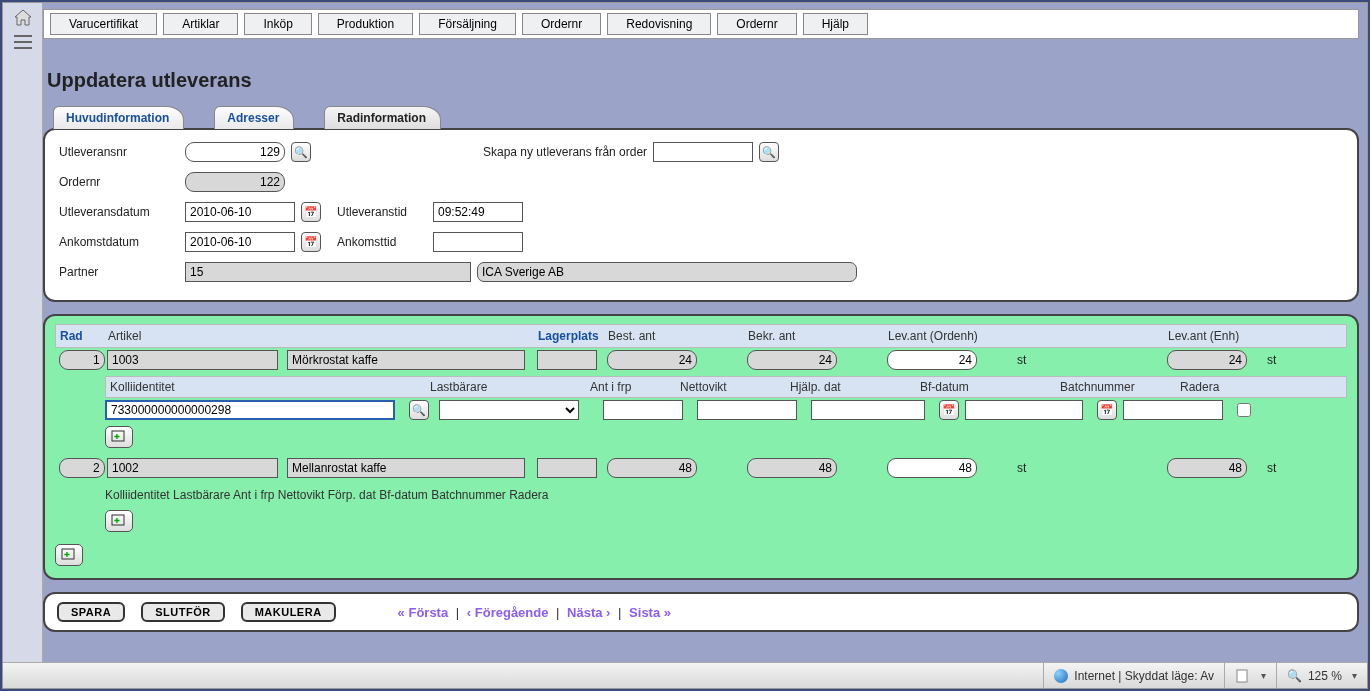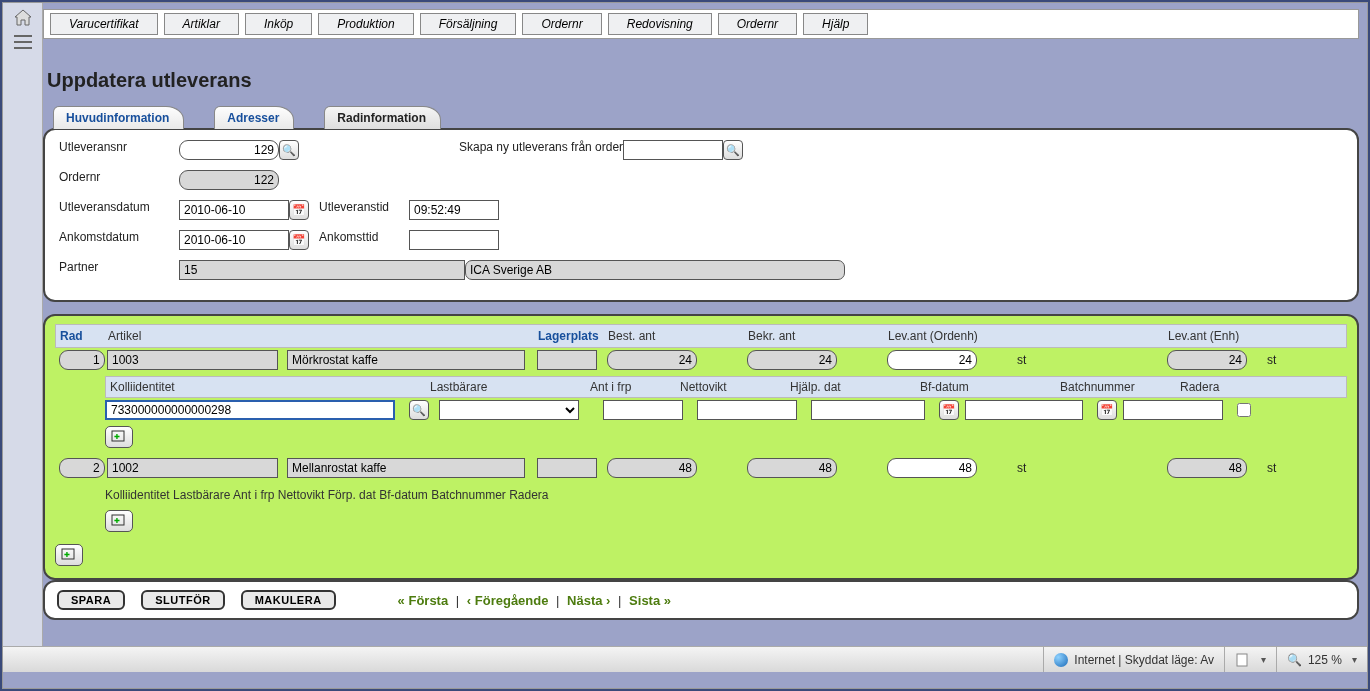--- a/index.html
+++ b/index.html
@@ -9,69 +9,69 @@
 .inner-frame { border: 1px solid #999; width: 1366px; height: 687px; position: relative; background: #9ca3c8; }
 
 .left-rail { position: absolute; left: 0; top: 0; width: 40px; height: 660px; background: #d6dae8; border-right: 1px solid #aaa; }
 .left-rail .home { width: 20px; height: 18px; margin: 6px auto 8px; }
 .left-rail .lines { width: 18px; height: 14px; margin: 0 auto; border-top: 2px solid #666; border-bottom: 2px solid #666; position: relative; }
 .left-rail .lines::before { content:""; position:absolute; left:0; right:0; top:4px; border-top:2px solid #666; }
 
 .content { position: absolute; left: 40px; right: 8px; top: 6px; bottom: 30px; }
 
 .menu-bar { background: #fff; border: 1px solid #999; height: 30px; display: flex; align-items: center; padding: 0 6px; gap: 6px; margin-bottom: 30px; }
-.menu-btn { background: #eff0f2; border: 1px solid #888; height: 22px; padding: 0 18px; font-size: 12px; line-height: 20px; cursor: pointer; white-space: nowrap; font-style: italic; }
+.menu-btn { background: #eff0f2; border: 1px solid #888; height: 22px; padding: 0 18px; font-size: 12px; line-height: 20px; cursor: pointer; white-space: nowrap; }
 
 h1.page-title { font-size: 20px; font-weight: bold; color: #222; padding: 0 4px 14px 4px; }
 
 .tab-row { display: flex; padding-left: 10px; margin-bottom: -1px; gap: 28px; }
 .tab { position: relative; padding: 4px 14px 4px 12px; background: linear-gradient(#fdfdfd,#e9e9e9); border: 1px solid #888; border-bottom: none; border-top-left-radius: 6px; border-top-right-radius: 18px 14px; font-size: 12px; cursor: pointer; margin-right: 2px; }
 .tab.link { color: #174f9c; font-weight: bold; }
 .tab.active { font-weight: bold; color: #222; background: linear-gradient(#f5f5f5,#dedede); }
 
 .panel { background: #fff; border: 2px solid #444; border-radius: 12px; padding: 10px 14px; margin-bottom: 12px; }
 
-.form-row { display: flex; margin-bottom: 6px; min-height: 24px; }
+.form-row { display: flex; align-items: center; margin-bottom: 6px; gap: 6px; min-height: 24px; }
 .lbl { color: #222; font-size: 12px; }
 .lbl-w { width: 120px; display: inline-block; }
 .fld { border: 1px solid #555; height: 20px; padding: 1px 4px; font-size: 12px; background: #fff; }
 .fld.ro { background: #d8d8d8; }
 .fld.r { text-align: right; border-radius: 9px; }
 .iconbtn { width: 20px; height: 20px; border: 1px solid #555; background: linear-gradient(#fff,#ddd); border-radius: 4px; display: inline-flex; align-items:center; justify-content:center; cursor: pointer; font-size: 11px; }
 
 
-.grid { background: #bef264; border: 2px solid #444; border-radius: 12px; padding: 8px 10px; margin-bottom: 0; }
+.grid { background: #86efac; border: 2px solid #444; border-radius: 12px; padding: 8px 10px; margin-bottom: 12px; }
 .grid-header, .grid-row, .sub-header { display: grid; align-items: center; }
 .grid-header { grid-template-columns: 48px 180px 250px 70px 140px 140px 130px 110px 40px 100px 40px; background: #d7e2f2; border: 1px solid #bbb; height: 24px; padding: 0 4px; }
 .grid-header .h { font-size: 12px; color: #333; white-space: nowrap; }
 .grid-header .h.link { color: #174f9c; font-weight: bold; }
 .grid-row { grid-template-columns: 48px 180px 250px 70px 140px 140px 130px 110px 40px 100px 40px; padding: 2px 4px; gap: 0; }
 .grid-row input { width: 95%; }
 
 .sub { margin-left: 50px; margin-top: 4px; margin-bottom: 4px; }
 .sub-header { grid-template-columns: 320px 160px 90px 110px 130px 140px 120px 60px; background: #d7e2f2; border: 1px solid #bbb; height: 22px; padding: 0 4px; }
 .sub-header .h { font-size: 12px; color: #333; }
 .sub-row { display: grid; grid-template-columns: 300px 26px 160px 90px 110px 124px 22px 128px 22px 110px 24px; padding: 2px 0; align-items: center; gap: 4px; }
 .sub-compact { color: #333; font-size: 12px; padding: 4px 0; }
 
 .addline { width: 28px; height: 22px; border: 1px solid #555; background: linear-gradient(#fff,#ddd); border-radius: 5px; display: inline-flex; align-items:center; justify-content:center; cursor:pointer; margin: 4px 0; }
 .addline svg { width: 16px; height: 14px; }
 
 .footer-bar { background: #fff; border: 2px solid #444; border-radius: 12px; padding: 8px 12px; display: flex; align-items: center; gap: 16px; }
 .act-btn { border: 2px solid #333; background: #e9e9e9; border-radius: 6px; padding: 2px 12px; font-weight: bold; font-size: 11px; letter-spacing: 0.5px; cursor: pointer; text-transform: uppercase; }
 .pager { color: #174f9c; font-weight: bold; font-size: 13px; }
-.pager a { color: #4d7c0f; cursor: pointer; }
+.pager a { color: #8b5cf6; cursor: pointer; }
 .pager .sep { color: #333; font-weight: normal; margin: 0 4px; }
 
 .select { border:1px solid #555; height:20px; width: 140px; font-size:12px; background:#fff; }
 
 .chk { width: 14px; height: 14px; }
 
 
-.status-bar { position: absolute; left: 0; right: 0; bottom: 16px; height: 26px; background: linear-gradient(#f4f4f4,#d9d9d9); border-top: 1px solid #aaa; display: flex; align-items: center; font-size: 12px; color: #333; }
+.status-bar { position: absolute; left: 0; right: 0; bottom: 0; height: 26px; background: linear-gradient(#f4f4f4,#d9d9d9); border-top: 1px solid #aaa; display: flex; align-items: center; font-size: 12px; color: #333; }
 .status-bar .spacer { flex: 1; }
 .status-bar .seg { padding: 0 10px; border-left: 1px solid #aaa; height: 100%; display: flex; align-items: center; gap: 6px; }
 .globe { width: 14px; height: 14px; border-radius: 50%; background: radial-gradient(circle at 30% 30%, #8fd2ff, #1a6ab8); display:inline-block; }
 .drop::after { content:"▾"; margin-left:4px; font-size:10px; color:#555;}
 </style>
 </head>
 <body>
 
 <div class="window-frame">
 <div class="inner-frame">

